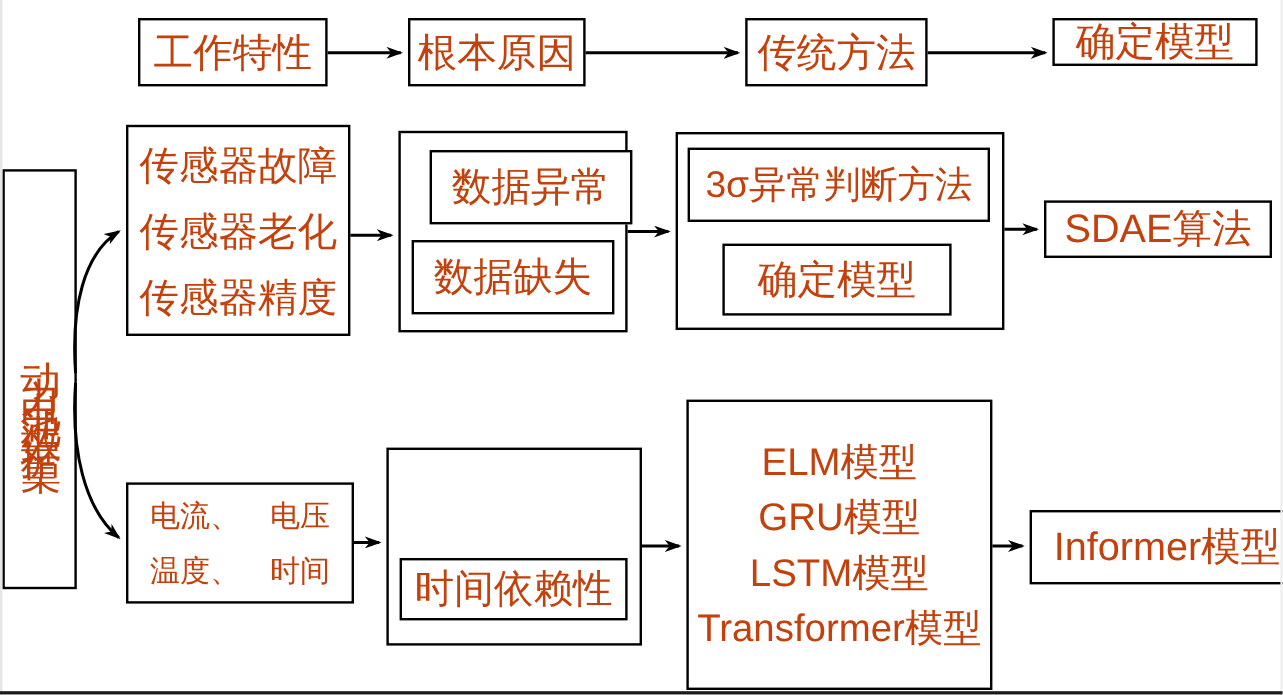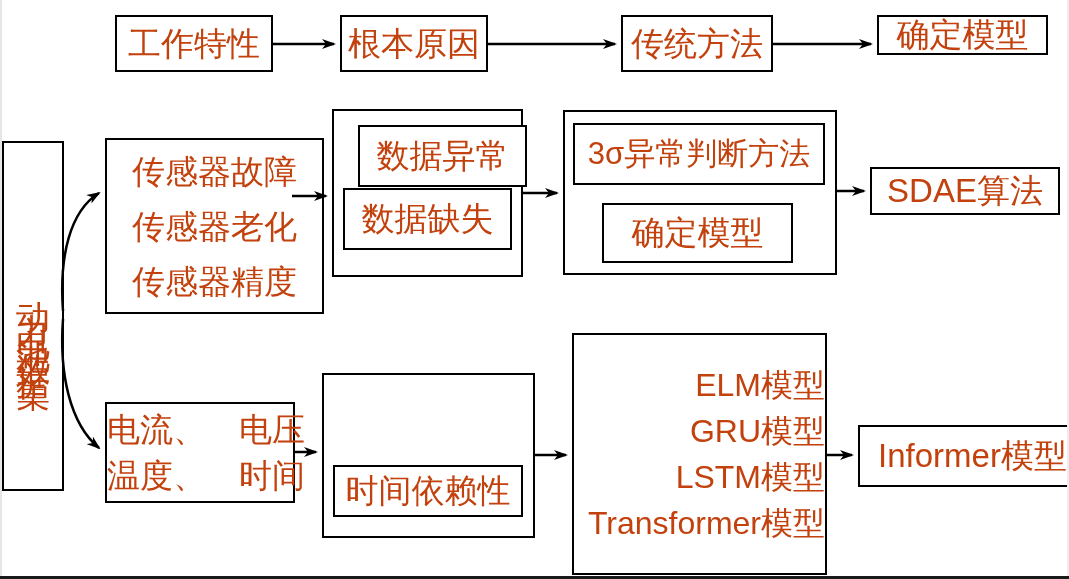--- a/index.html
+++ b/index.html
@@ -24,35 +24,35 @@
   #b-top2 { left:340px; top:15px;  width:148px; height:57px; }
   #b-top3 { left:621px; top:15px;  width:152px; height:57px; }
   #b-top4 { left:877px; top:15px;  width:171px; height:40px; }
 
   
   #b-source { left:2px; top:141px; width:62px; height:350px;
               writing-mode:vertical-lr; letter-spacing:13px;
               font-size:34px; padding-top:6px; }
 
   
-  #b-sensor     { left:105px; top:104px; width:219px; height:176px; font-size:33px; line-height:55px;margin-top:34px; }
+  #b-sensor     { left:105px; top:104px; width:187px; height:176px; font-size:33px; line-height:55px; }
   #b-data-outer { left:332px; top:109px; width:191px; height:168px; }
   #b-data-1     { left:343px; top:125px; width:169px; height:62px;margin-left:15px; }
-  #b-data-2     { left:343px; top:188px; width:169px; height:62px; }
+  #b-data-2     { left:343px; top:200px; width:169px; height:62px; }
   #b-sigma-outer{ left:563px; top:110px; width:274px; height:165px; }
   #b-sigma-1    { left:573px; top:123px; width:252px; height:62px; font-size:31px; }
   #b-sigma-2    { left:602px; top:203px; width:191px; height:60px; }
   #b-sdae       { left:870px; top:167px; width:190px; height:48px; }
 
   
-  #b-current   { left:105px; top:402px; width:190px; height:101px; font-size:33px; line-height:46px; }
+  #b-current   { left:105px; top:402px; width:190px; height:101px; font-size:25px; line-height:46px; }
   #b-dim-outer { left:322px; top:373px; width:213px; height:165px; }
   #b-dim-1     { left:333px; top:393px; width:190px; height:57px; }
   #b-dim-2     { left:333px; top:465px; width:190px; height:52px; }
-  #b-elm       { left:572px; top:333px; width:255px; height:242px; font-size:32px; line-height:46px;text-align:right; }
+  #b-elm       { left:572px; top:333px; width:255px; height:242px; font-size:32px; line-height:46px; }
   #b-informer  { left:858px; top:425px; width:229px; height:62px; }
 
   
   #edge-bottom { position:absolute; left:0; right:0; bottom:0; height:3px; background:#1a1a1a; }
   #edge-left   { position:absolute; left:0; top:0; bottom:0; width:2px; background:#e6e6e6; }
   #edge-right  { position:absolute; right:0; top:0; bottom:0; width:2px; background:#ededed; }
 
   #arrow-layer { position:absolute; left:0; top:0; pointer-events:none; }
 </style>
 </head>

